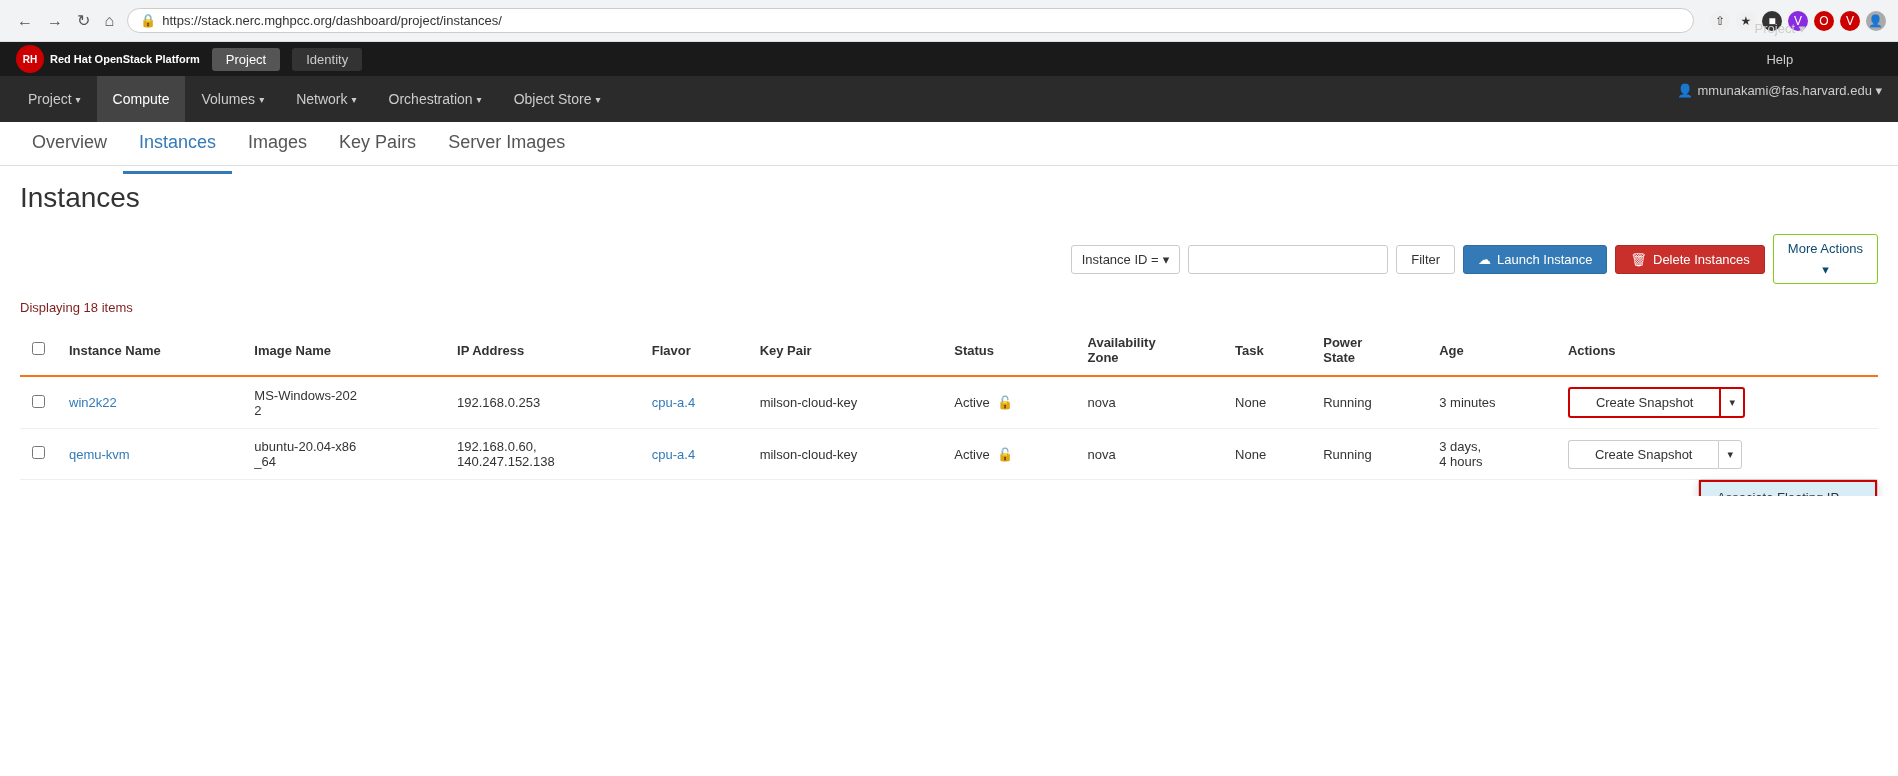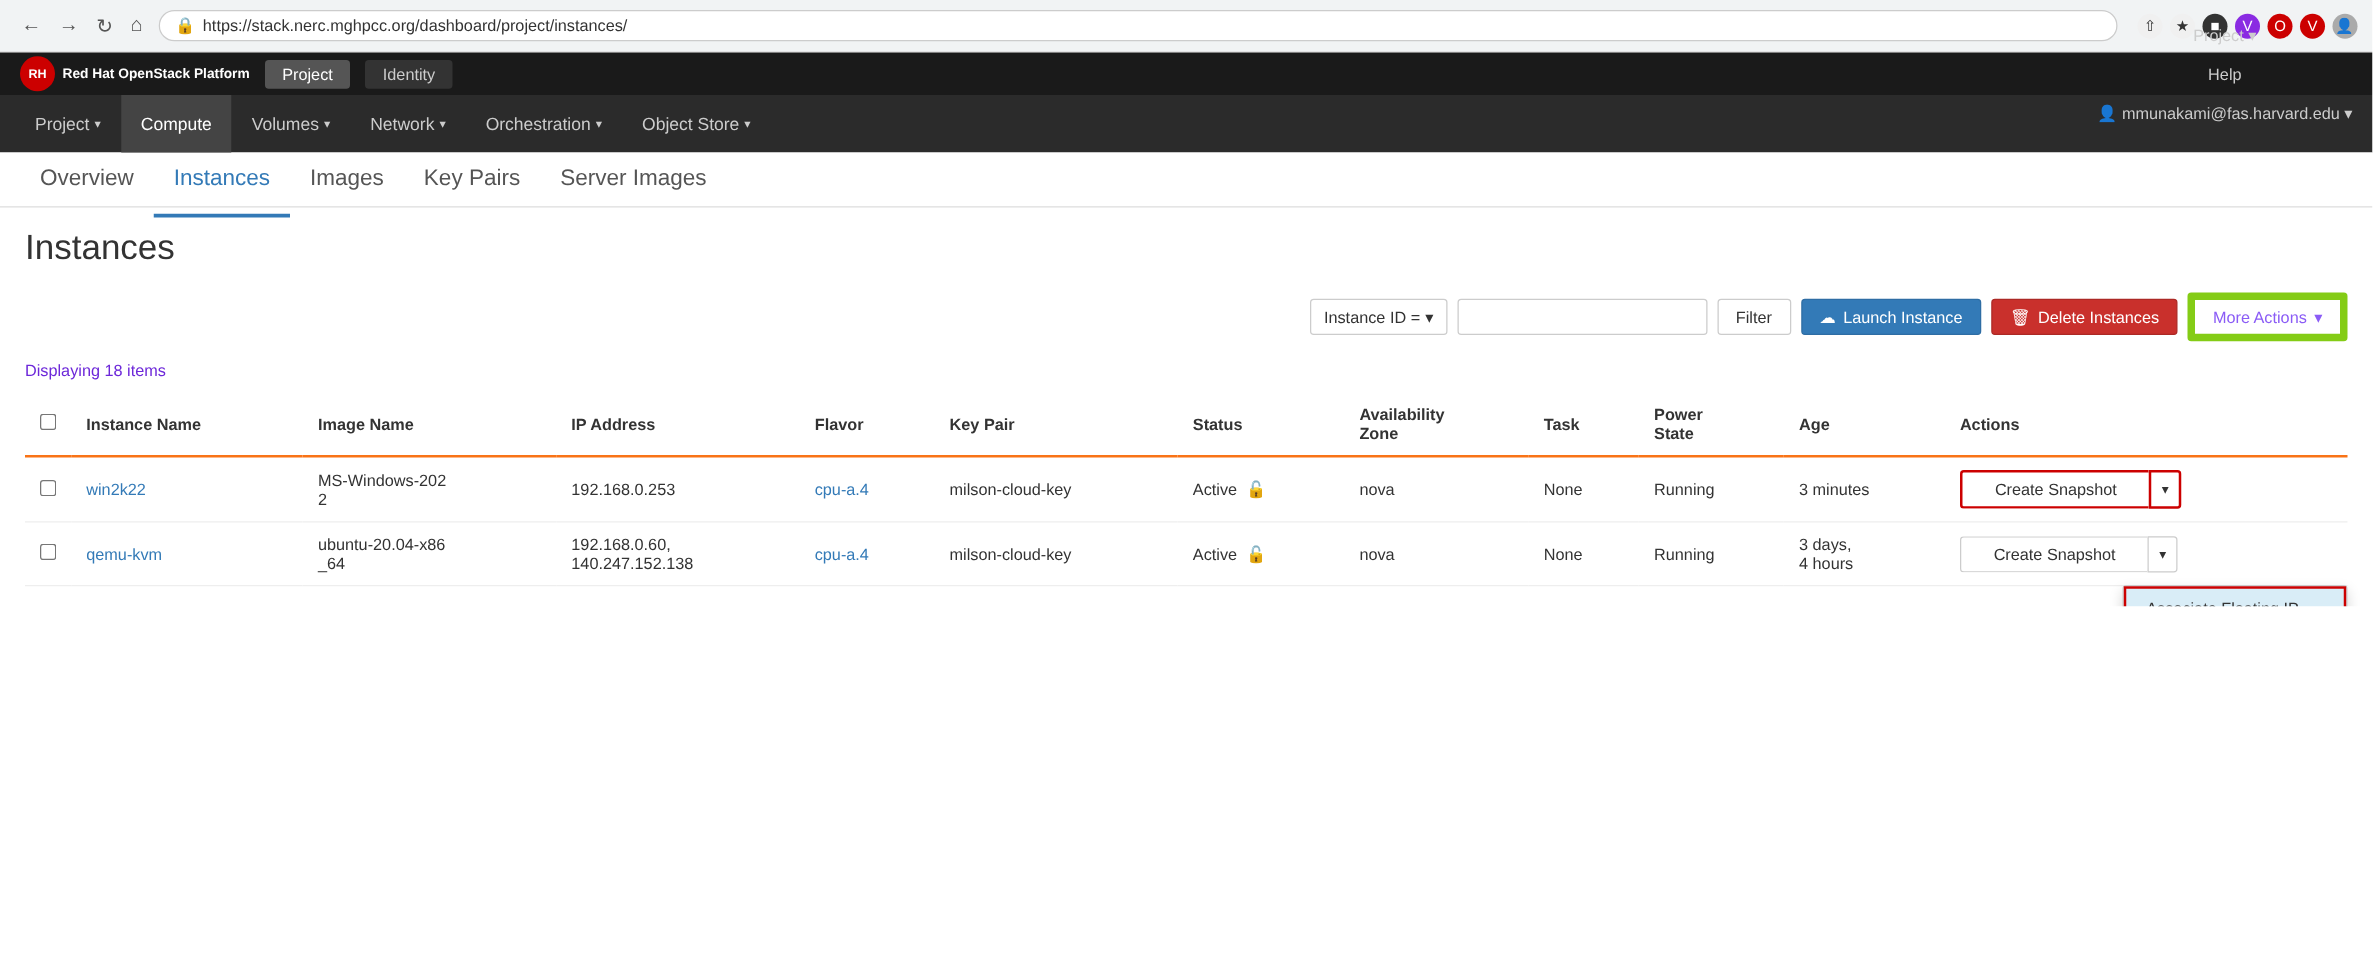--- a/index.html
+++ b/index.html
@@ -117,25 +117,25 @@
     .btn-default {
       background: #fff; border: 1px solid #ccc; color: #333;
     }
     .btn-primary {
       background: #337ab7; color: #fff; border: 1px solid #2e6da4;
     }
     .btn-danger {
       background: #c9302c; color: #fff; border: 1px solid #ac2925;
     }
     .btn-more {
-      background: #fff; border: 6px solid #84cc16; color: #8b5cf6;
-    }
-
-    
-    .table-info { font-size: 13px; color: #6d28d9; margin-bottom: 10px; }
+      background: #fff; border: 1px solid #84cc16; color: #0c4a6e; flex-direction: column;
+    }
+
+    
+    .table-info { font-size: 13px; color: #7f1d1d; margin-bottom: 10px; }
     table { width: 100%; border-collapse: collapse; font-size: 13px; }
     thead th {
       text-align: left; padding: 10px 12px; background: #fff;
       border-bottom: 2px solid #f97316; font-weight: bold; color: #333;
     }
     tbody tr { border-bottom: 1px solid #eee; }
     tbody td { padding: 10px 12px; vertical-align: middle; }
     .instance-link { color: #337ab7; text-decoration: none; cursor: pointer; }
     .flavor-link { color: #337ab7; text-decoration: none; cursor: pointer; }
 

